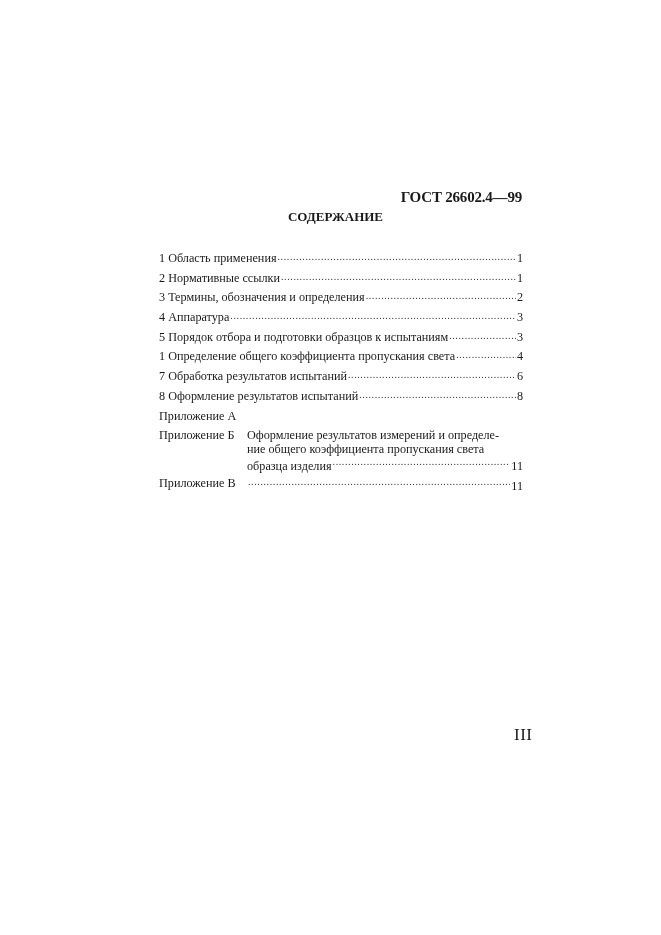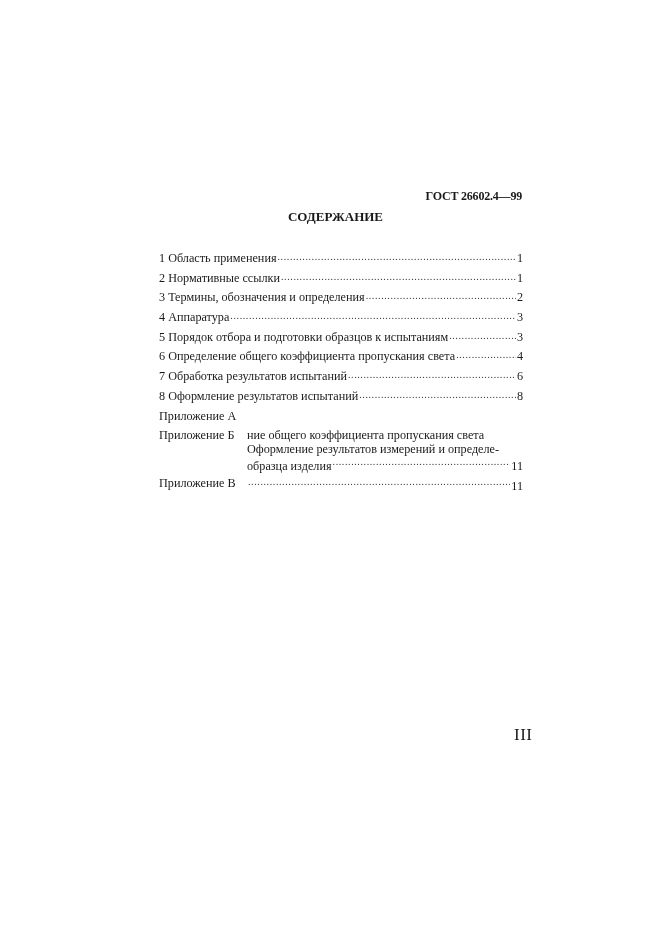--- a/index.html
+++ b/index.html
@@ -12,21 +12,21 @@
       height: 935px;
       position: relative;
       overflow: hidden;
       font-family: "Liberation Serif", "DejaVu Serif", serif;
       color: #1a1a1a;
     }
     .page-header {
       position: absolute;
       top: 189px;
       right: 139px;
-      font-size: 12px;
+      font-size: 15px;
       font-weight: bold;
       letter-spacing: -0.2px;
     }
     .page-title {
       position: absolute;
       top: 209px;
       left: 0;
       width: 671px;
       text-align: center;
       font-size: 13px;
@@ -134,21 +134,21 @@
     <span class="toc-page">3</span>
   </div>
 
   <div class="toc-row">
     <span class="toc-label">5 Порядок отбора и подготовки образцов к испытаниям</span>
     <span class="dots"></span>
     <span class="toc-page">3</span>
   </div>
 
   <div class="toc-row">
-    <span class="toc-label">6 Определение общего коэффициента пропускания света</span>
+    <span class="toc-label">1 Определение общего коэффициента пропускания света</span>
     <span class="dots"></span>
     <span class="toc-page">4</span>
   </div>
 
   <div class="toc-row">
     <span class="toc-label">7 Обработка результатов испытаний</span>
     <span class="dots"></span>
     <span class="toc-page">6</span>
   </div>
 
@@ -158,22 +158,22 @@
     <span class="toc-page">8</span>
   </div>
 
   <div class="appendix">
     <span class="appendix-key">Приложение А</span>
   </div>
 
   <div class="appendix">
     <span class="appendix-key">Приложение Б</span>
     <div class="appendix-body">
+      <div class="appendix-line">Оформление результатов измерений и определе-</div>
       <div class="appendix-line">ние общего коэффициента пропускания света</div>
-      <div class="appendix-line">Оформление результатов измерений и определе-</div>
       <div class="appendix-line last">
         <span class="toc-label">образца изделия</span>
         <span class="dots"></span>
         <span class="toc-page">11</span>
       </div>
     </div>
   </div>
 
   <div class="appendix">
     <span class="appendix-key">Приложение В</span>

